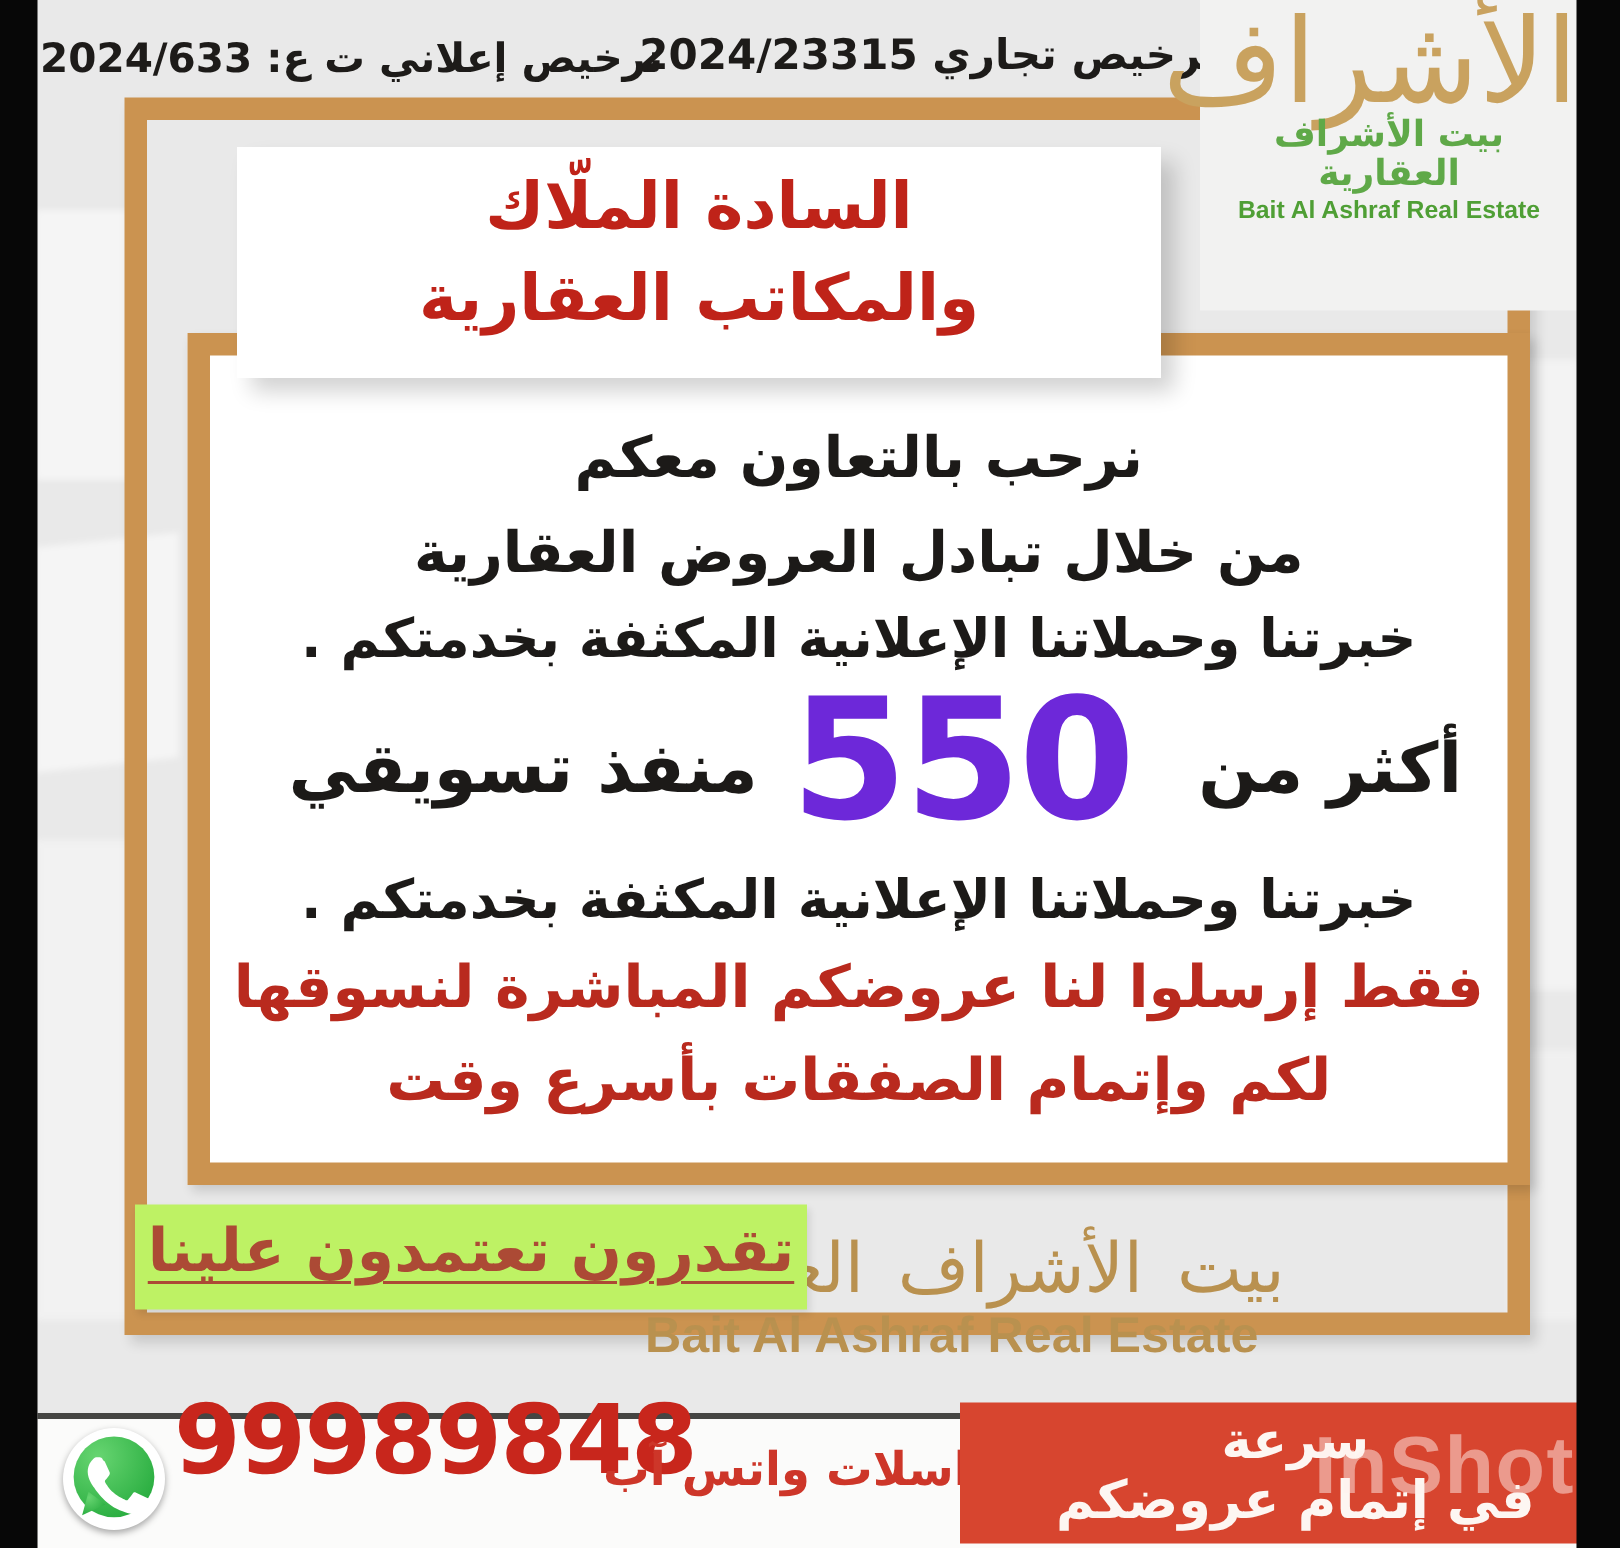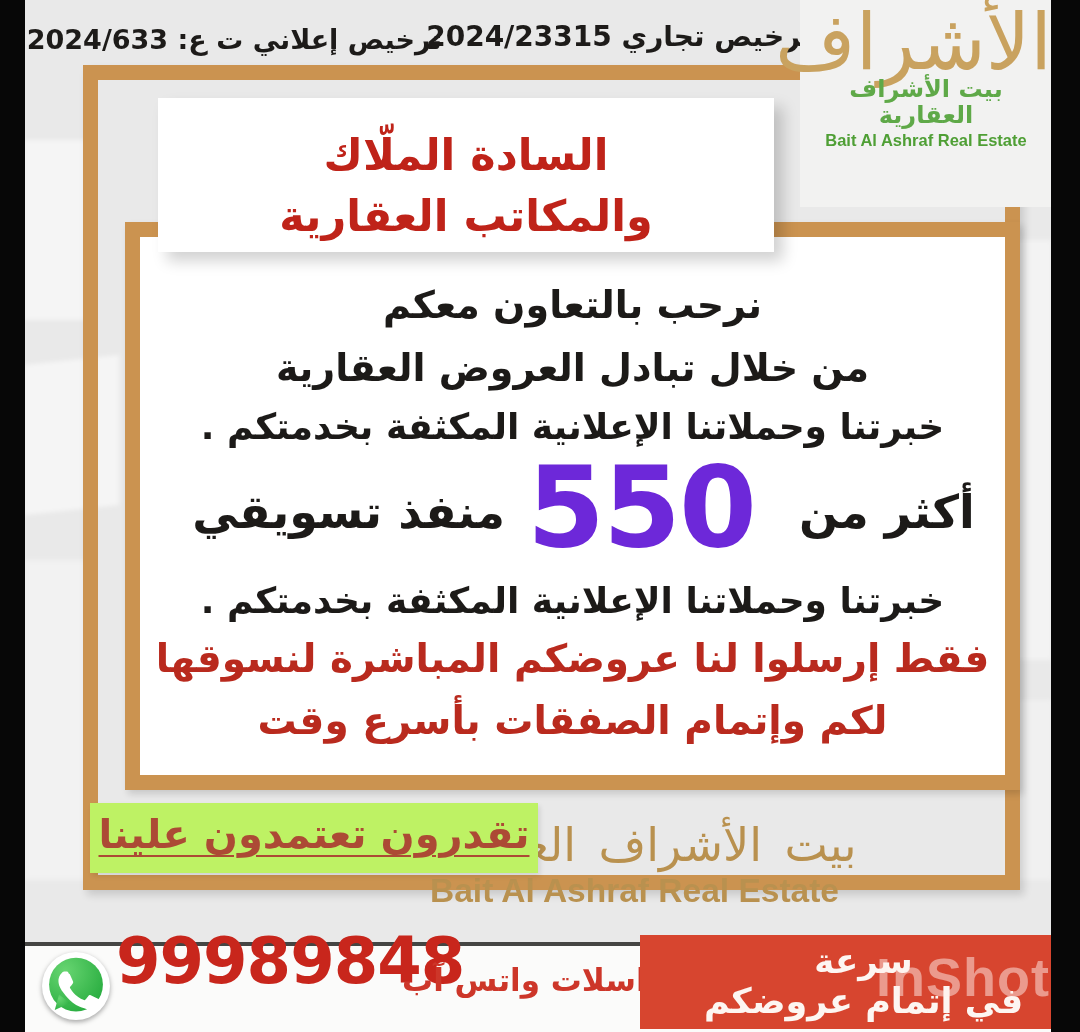--- a/index.html
+++ b/index.html
@@ -28,21 +28,21 @@
   
   .logo-box{left:800px;top:0;width:252px;height:207px;background:#f2f2f1;z-index:12;text-align:center;}
   .logo-callig{margin-top:-6px;font-size:78px;line-height:1.25;color:#c9a25f;font-weight:normal;}
   .logo-ar{color:#5fa948;font-weight:bold;font-size:24px;line-height:1.1;margin-top:-16px;}
   .logo-en{color:#4f9f35;font-weight:bold;font-size:16.5px;line-height:1.2;margin-top:3px;font-family:"Liberation Sans",sans-serif;direction:ltr;}
   
   .outer-frame{left:83px;top:65px;width:937px;height:825px;border:15px solid #cb9350;box-sizing:border-box;z-index:3;box-shadow:4px 5px 8px rgba(0,0,0,.14);}
   .inner-box{left:125px;top:222px;width:895px;height:568px;border:15px solid #cb9350;box-sizing:border-box;background:#ffffff;z-index:5;box-shadow:3px 4px 7px rgba(0,0,0,.14);}
   
   .title-box{left:158px;top:98px;width:616px;height:154px;background:#ffffff;z-index:8;
-    box-shadow:9px 9px 14px rgba(0,0,0,.18);text-align:center;color:#bf2319;font-weight:bold;font-size:43px;line-height:1.42;padding-top:27px;box-sizing:border-box;}
+    box-shadow:9px 9px 14px rgba(0,0,0,.18);text-align:center;color:#bf2319;font-weight:bold;font-size:43px;line-height:1.42;padding-top:10px;box-sizing:border-box;}
   
   .bline{position:absolute;left:140px;width:865px;text-align:center;color:#1c1a18;font-weight:bold;z-index:9;}
   .b1{top:283px;font-size:38px;}
   .b2{top:346px;font-size:38px;}
   .b3{top:406px;font-size:36px;}
   .b4{top:580px;font-size:36px;}
   .cta{color:#b92a1e;}
   .c1{top:636px;font-size:39px;}
   .c2{top:698px;font-size:39px;}
   .stat-row{position:absolute;left:140px;top:448px;width:865px;height:128px;display:flex;flex-direction:row;justify-content:center;align-items:center;gap:22px;z-index:9;}

